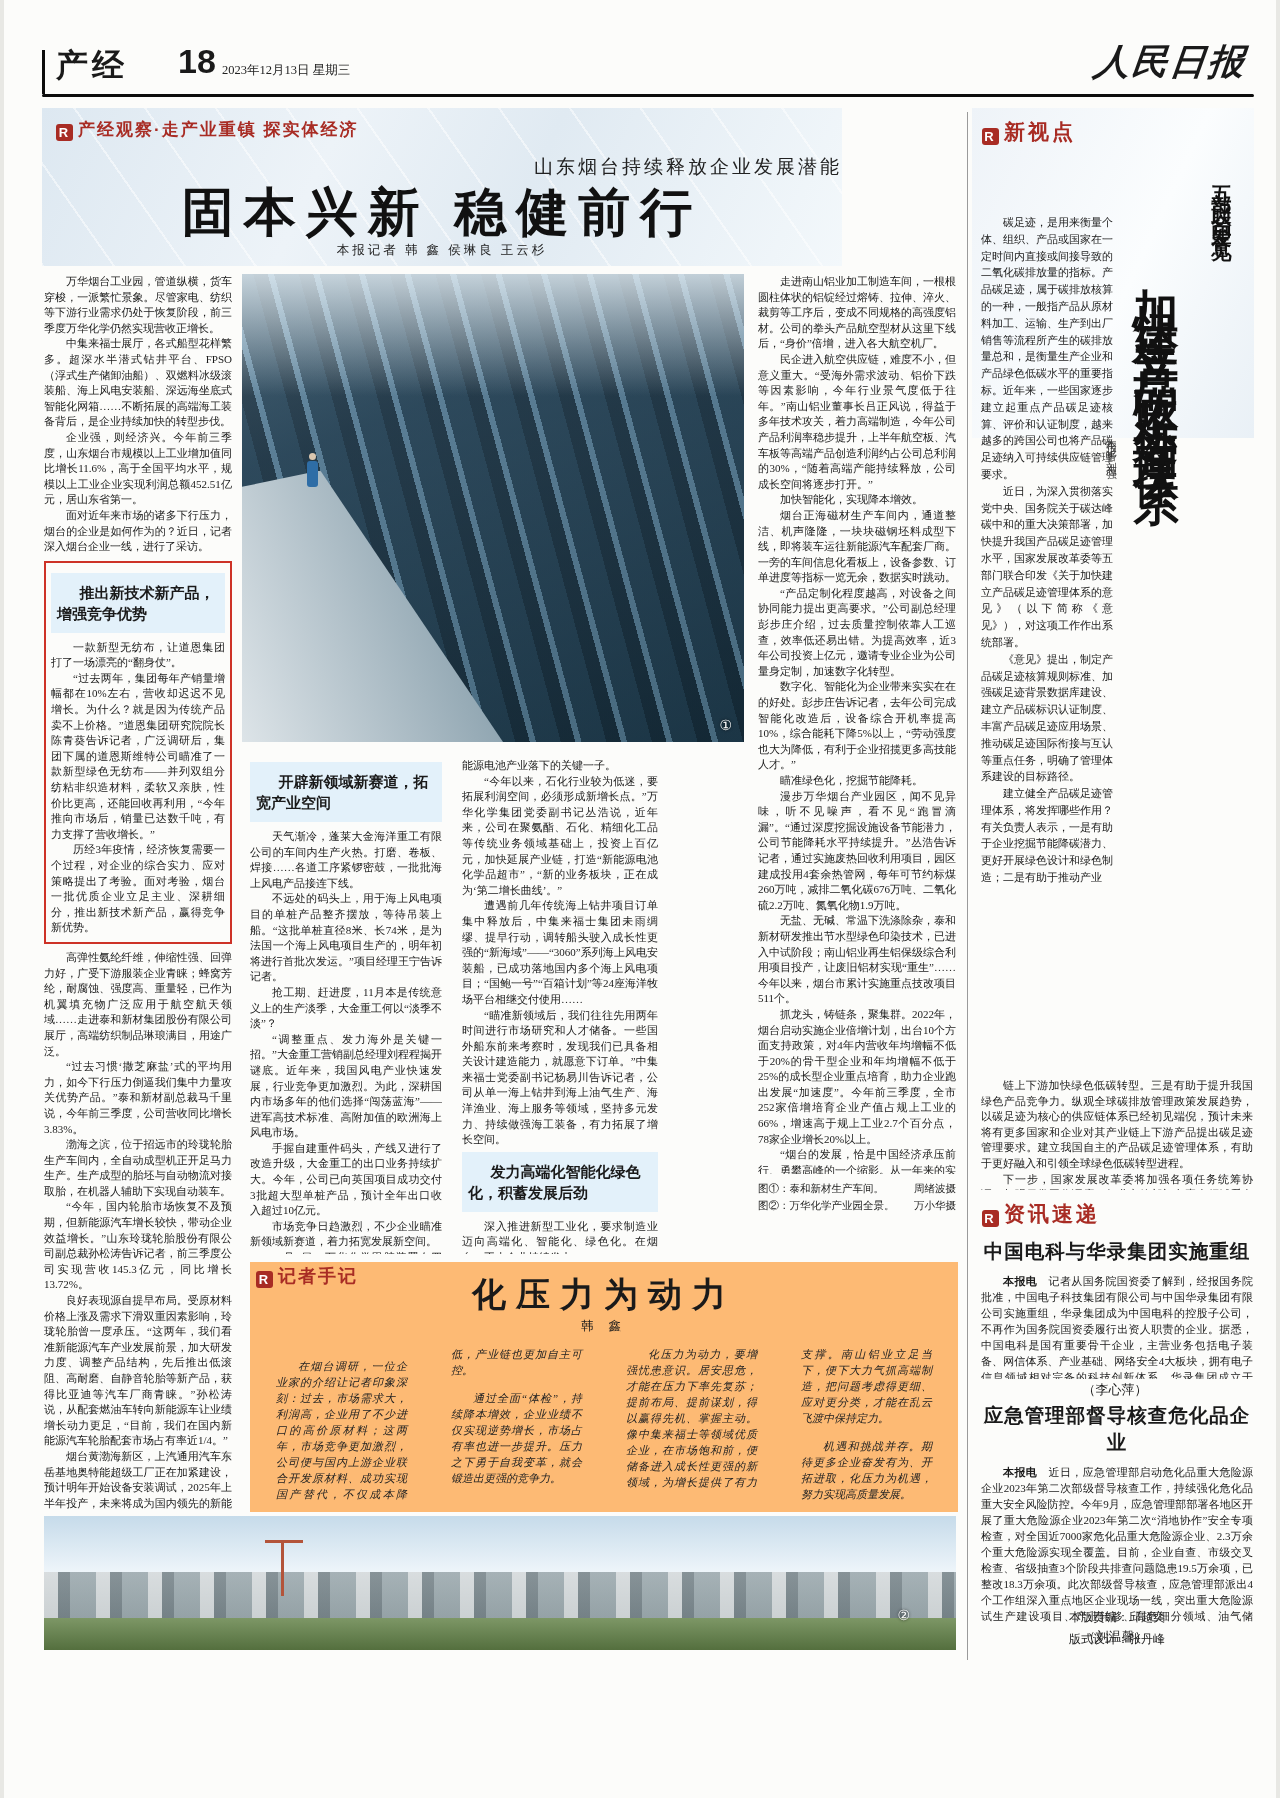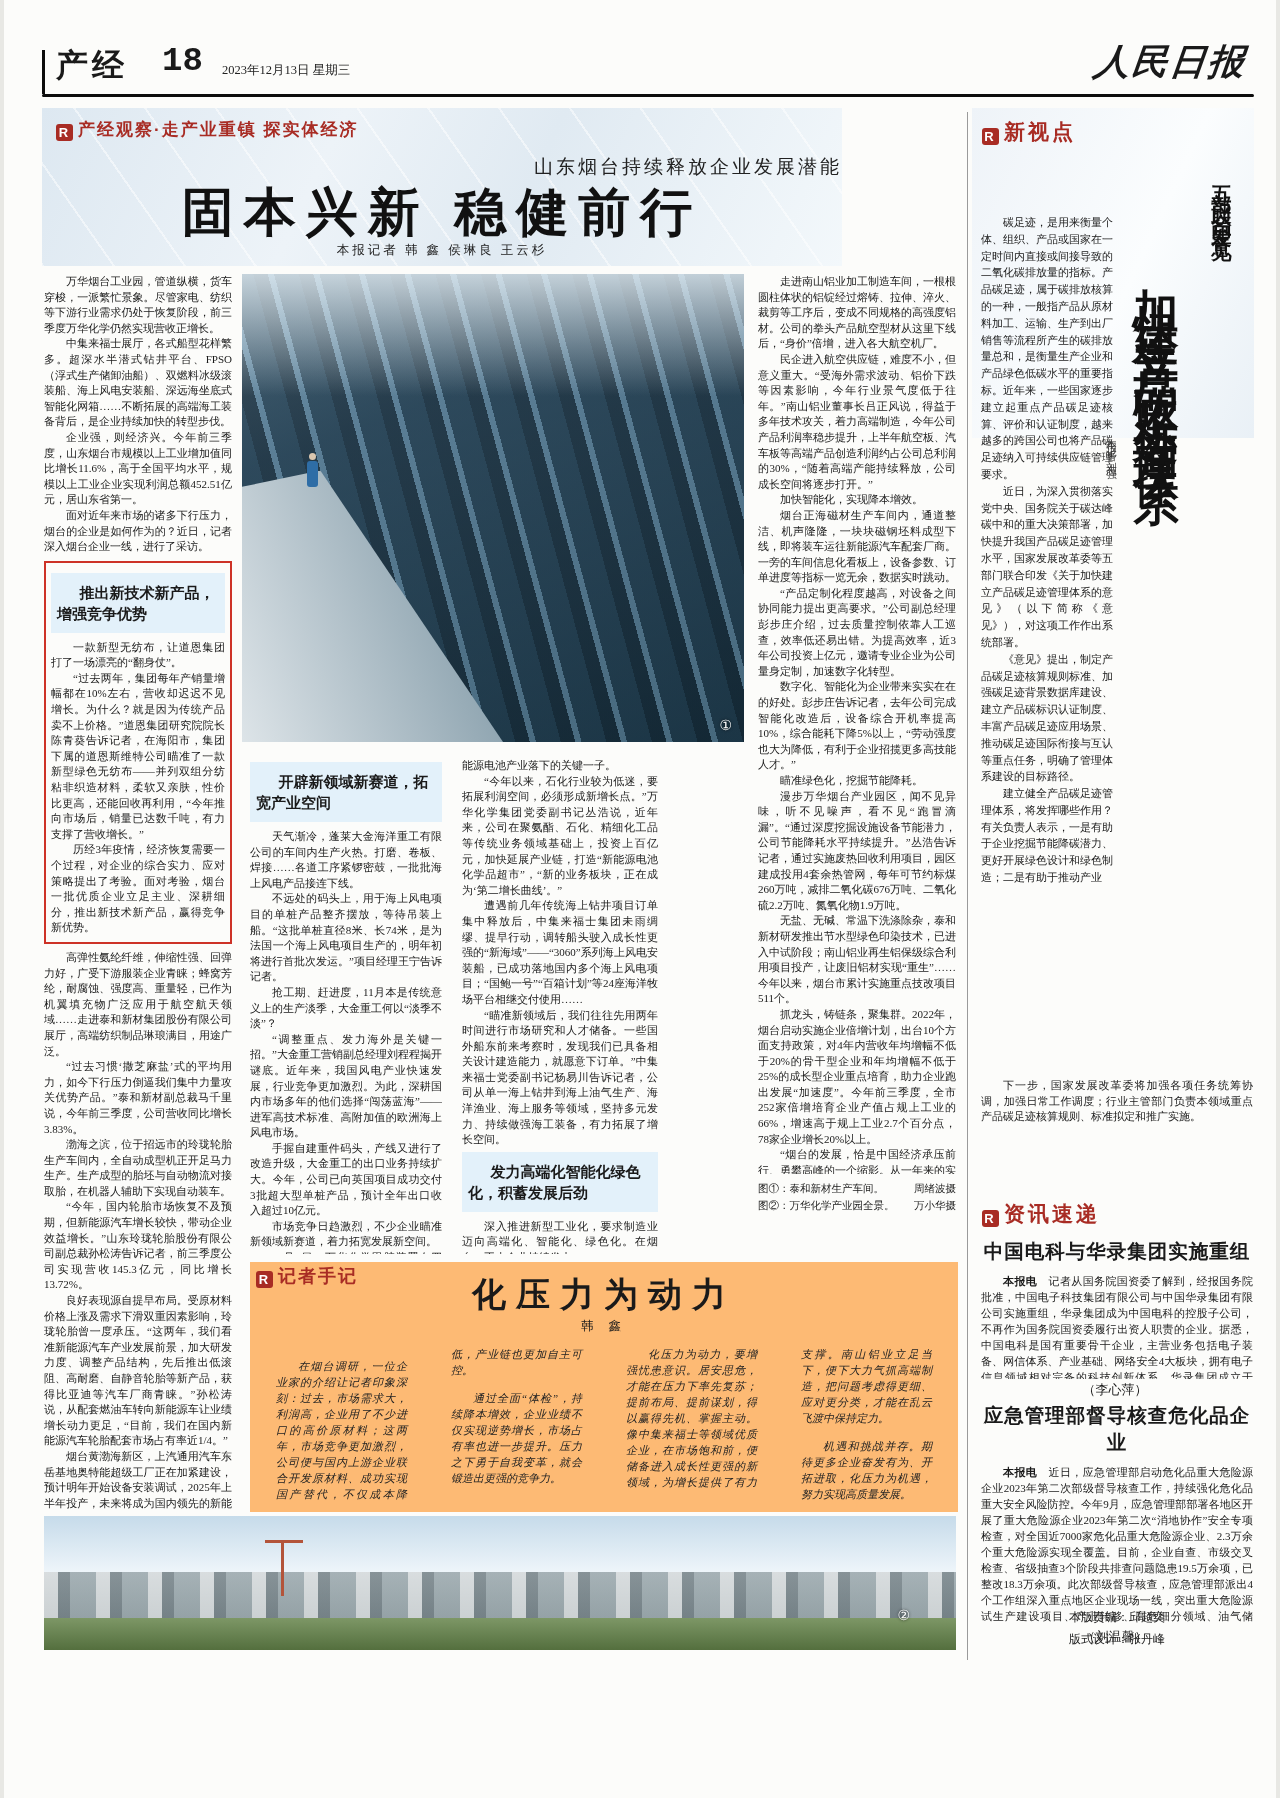--- a/index.html
+++ b/index.html
@@ -3,21 +3,21 @@
 <meta charset="utf-8">
 <style>
   html,body{margin:0;padding:0;background:#e8e8e4;}
   #page{position:relative;width:1272px;height:1798px;background:#fcfcfa;margin:0 auto;overflow:hidden;
         font-family:"Liberation Serif","DejaVu Serif",serif;color:#1a1a1a;}
   .sans{font-family:"Liberation Sans","DejaVu Sans",sans-serif;}
   
   .ph-row{position:absolute;left:38px;top:30px;width:1212px;height:62px;}
   .corner-v{position:absolute;left:0;top:20px;width:0;height:44px;border-left:3px solid #0c0c0c;}
   .section-title{position:absolute;left:14px;top:14px;font-weight:bold;font-size:32px;letter-spacing:4px;}
-  .page-num{position:absolute;left:120px;top:12px;font-weight:bold;font-size:34px;font-family:Liberation Mono, monospace;}
+  .page-num{position:absolute;left:136px;top:12px;font-weight:bold;font-size:34px;}
   .pub-date{position:absolute;left:180px;top:32px;font-size:12.5px;color:#222;}
   .masthead{position:absolute;right:8px;top:8px;font-size:36px;font-weight:bold;font-style:italic;
             letter-spacing:2px;transform:skewX(-6deg);}
   .header-rule{position:absolute;left:38px;top:94px;width:1212px;border-top:3px solid #0c0c0c;border-radius:2px;}
   
   .banner{position:absolute;left:38px;top:108px;width:800px;height:158px;
           background:linear-gradient(115deg,#dde8f1 0%,#edf3f8 35%,#e0eaf2 60%,#f3f8fb 100%);}
   .banner:after{content:"";position:absolute;inset:0;
           background:repeating-linear-gradient(55deg,rgba(255,255,255,.5) 0 2px,transparent 2px 58px);}
   .kicker{position:absolute;left:14px;top:10px;z-index:2;color:#a82c24;font-weight:bold;font-size:17px;letter-spacing:2px;}
@@ -122,21 +122,21 @@
     <div>
         <p>万华烟台工业园，管道纵横，货车穿梭，一派繁忙景象。尽管家电、纺织等下游行业需求仍处于恢复阶段，前三季度万华化学仍然实现营收正增长。</p>
         <p>中集来福士展厅，各式船型花样繁多。超深水半潜式钻井平台、FPSO（浮式生产储卸油船）、双燃料冰级滚装船、海上风电安装船、深远海坐底式智能化网箱……不断拓展的高端海工装备背后，是企业持续加快的转型步伐。</p>
         <p>企业强，则经济兴。今年前三季度，山东烟台市规模以上工业增加值同比增长11.6%，高于全国平均水平，规模以上工业企业实现利润总额452.51亿元，居山东省第一。</p>
         <p>面对近年来市场的诸多下行压力，烟台的企业是如何作为的？近日，记者深入烟台企业一线，进行了采访。</p>
       </div>
     <div class="redbox">
       <div class="subhead">推出新技术新产品，增强竞争优势</div>
       <div>
           <p>一款新型无纺布，让道恩集团打了一场漂亮的“翻身仗”。</p>
-          <p>“过去两年，集团每年产销量增幅都在10%左右，营收却迟迟不见增长。为什么？就是因为传统产品卖不上价格。”道恩集团研究院院长陈青葵告诉记者，在海阳市，集团下属的道恩斯维特公司瞄准了一款新型绿色无纺布——并列双组分纺粘非织造材料，柔软又亲肤，性价比更高，还能回收再利用，“今年推向市场后，销量已达数千吨，有力支撑了营收增长。”</p>
+          <p>“过去两年，集团每年产销量增幅都在10%左右，营收却迟迟不见增长。为什么？就是因为传统产品卖不上价格。”道恩集团研究院院长陈青葵告诉记者，广泛调研后，集团下属的道恩斯维特公司瞄准了一款新型绿色无纺布——并列双组分纺粘非织造材料，柔软又亲肤，性价比更高，还能回收再利用，“今年推向市场后，销量已达数千吨，有力支撑了营收增长。”</p>
           <p>历经3年疫情，经济恢复需要一个过程，对企业的综合实力、应对策略提出了考验。面对考验，烟台一批优质企业立足主业、深耕细分，推出新技术新产品，赢得竞争新优势。</p>
         </div>
     </div>
     <div>
         <p>高弹性氨纶纤维，伸缩性强、回弹力好，广受下游服装企业青睐；蜂窝芳纶，耐腐蚀、强度高、重量轻，已作为机翼填充物广泛应用于航空航天领域……走进泰和新材集团股份有限公司展厅，高端纺织制品琳琅满目，用途广泛。</p>
         <p>“过去习惯‘撒芝麻盐’式的平均用力，如今下行压力倒逼我们集中力量攻关优势产品。”泰和新材副总裁马千里说，今年前三季度，公司营收同比增长3.83%。</p>
         <p>渤海之滨，位于招远市的玲珑轮胎生产车间内，全自动成型机正开足马力生产。生产成型的胎坯与自动物流对接取胎，在机器人辅助下实现自动装车。</p>
         <p>“今年，国内轮胎市场恢复不及预期，但新能源汽车增长较快，带动企业效益增长。”山东玲珑轮胎股份有限公司副总裁孙松涛告诉记者，前三季度公司实现营收145.3亿元，同比增长13.72%。</p>
         <p>良好表现源自提早布局。受原材料价格上涨及需求下滑双重因素影响，玲珑轮胎曾一度承压。“这两年，我们看准新能源汽车产业发展前景，加大研发力度、调整产品结构，先后推出低滚阻、高耐磨、自静音轮胎等新产品，获得比亚迪等汽车厂商青睐。”孙松涛说，从配套燃油车转向新能源车让业绩增长动力更足，“目前，我们在国内新能源汽车轮胎配套市场占有率近1/4。”</p>
         <p>烟台黄渤海新区，上汽通用汽车东岳基地奥特能超级工厂正在加紧建设，预计明年开始设备安装调试，2025年上半年投产，未来将成为国内领先的新能源汽车生产基地；在海阳市，短短3年多，东方航天港从无到有，占地34平方公里的产业新城已见雏形，集海上发射、星箭制造、航天文旅等于一体的百亿级产业集群初具规模……新技术新产业加快落地，有力支撑工业经济稳定运行。前三季度，烟台谋划实施的402个工业增量项目已投产329个，新增产值923.8亿元。</p>
@@ -231,20 +231,21 @@
   <div class="vp-kicker-vert">五部门联合印发意见</div>
   <div class="vp-headline-vert">加快建立产品碳足迹管理体系</div>
   <div class="vp-byline-vert">本报记者  刘志强</div>
   <div class="bodycol vp-body">
       <p>碳足迹，是用来衡量个体、组织、产品或国家在一定时间内直接或间接导致的二氧化碳排放量的指标。产品碳足迹，属于碳排放核算的一种，一般指产品从原材料加工、运输、生产到出厂销售等流程所产生的碳排放量总和，是衡量生产企业和产品绿色低碳水平的重要指标。近年来，一些国家逐步建立起重点产品碳足迹核算、评价和认证制度，越来越多的跨国公司也将产品碳足迹纳入可持续供应链管理要求。</p>
       <p>近日，为深入贯彻落实党中央、国务院关于碳达峰碳中和的重大决策部署，加快提升我国产品碳足迹管理水平，国家发展改革委等五部门联合印发《关于加快建立产品碳足迹管理体系的意见》（以下简称《意见》），对这项工作作出系统部署。</p>
       <p>《意见》提出，制定产品碳足迹核算规则标准、加强碳足迹背景数据库建设、建立产品碳标识认证制度、丰富产品碳足迹应用场景、推动碳足迹国际衔接与互认等重点任务，明确了管理体系建设的目标路径。</p>
       <p>建立健全产品碳足迹管理体系，将发挥哪些作用？有关负责人表示，一是有助于企业挖掘节能降碳潜力、更好开展绿色设计和绿色制造；二是有助于推动产业</p>
     </div>
   <div class="bodycol vp-cont">
+      <p>链上下游加快绿色低碳转型。三是有助于提升我国绿色产品竞争力。纵观全球碳排放管理政策发展趋势，以碳足迹为核心的供应链体系已经初见端倪，预计未来将有更多国家和企业对其产业链上下游产品提出碳足迹管理要求。建立我国自主的产品碳足迹管理体系，有助于更好融入和引领全球绿色低碳转型进程。</p>
       <p>下一步，国家发展改革委将加强各项任务统筹协调，加强日常工作调度；行业主管部门负责本领域重点产品碳足迹核算规则、标准拟定和推广实施。</p>
     </div>
 
   <div class="xp-label sans"><span class="rlogo">R</span><span>资讯速递</span></div>
 
   <div class="art art-1">
     <h3>中国电科与华录集团实施重组</h3>
     <p class="art-body"><span class="lead">本报电</span>　<span>记者从国务院国资委了解到，经报国务院批准，中国电子科技集团有限公司与中国华录集团有限公司实施重组，华录集团成为中国电科的控股子公司，不再作为国务院国资委履行出资人职责的企业。据悉，中国电科是国有重要骨干企业，主营业务包括电子装备、网信体系、产业基础、网络安全4大板块，拥有电子信息领域相对完备的科技创新体系。华录集团成立于2000年6月，是专业从事数字音视频、电子信息与文化创意产业开发、生产、营销、服务及系统集成的大型企业集团。此次改革后，国务院国资委履行出资人职责的企业数量调整至97家。</span></p>
     <div class="sig">（李心萍）</div>
   </div>

